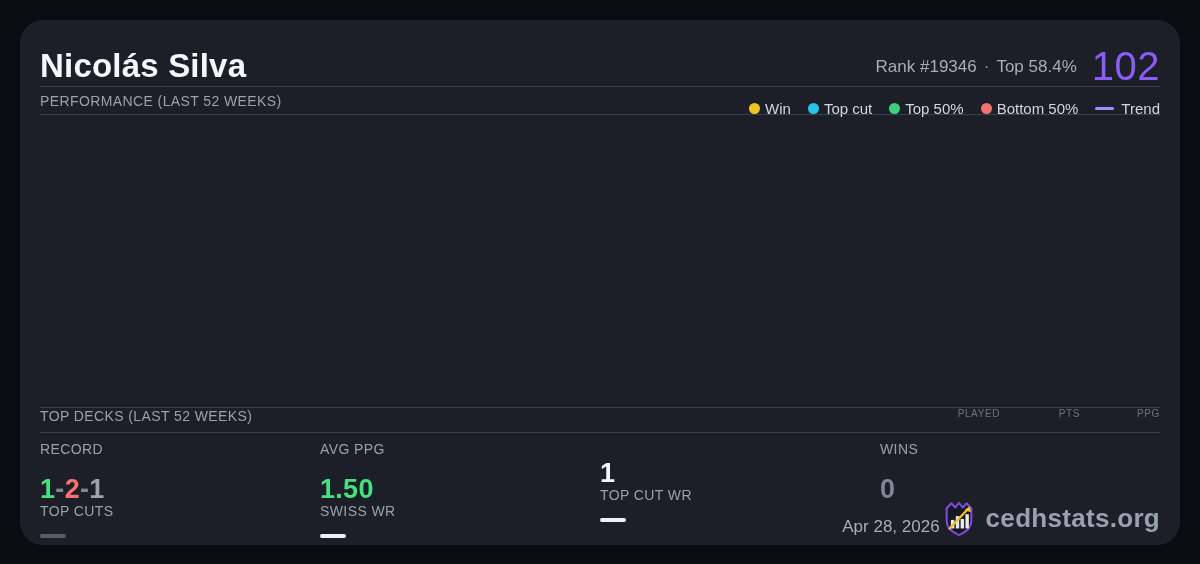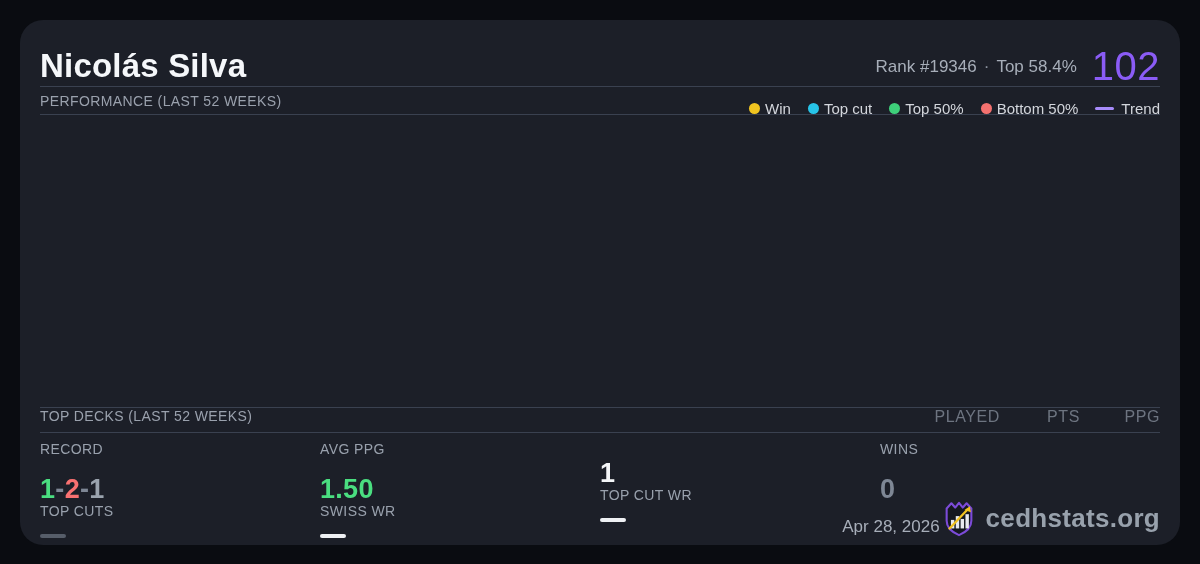--- a/index.html
+++ b/index.html
@@ -40,21 +40,21 @@
   .legend-item { display:flex; align-items:center; gap:5px; cursor:default; }
   .dot { width:11px; height:11px; border-radius:50%; }
   .dot-win { background:#f0c420; }
   .dot-topcut { background:#27c4e8; }
   .dot-top50 { background:#3ecf7a; }
   .dot-bottom50 { background:#f4716f; }
   .trend-line { width:19px; height:3px; border-radius:2px; background:#a78bfa; margin-right:2px; }
   .chart-area { height:292px; }
   .decks-row { height:24px; display:flex; justify-content:space-between; }
   .deck-cols { display:flex; }
-  .deck-col { width:80px; text-align:right; font-size:16px; color:#6d7480; letter-spacing:0.6px; }
+  .deck-col { width:80px; text-align:right; font-size:10px; color:#6d7480; letter-spacing:0.6px; }
   .stats-grid {
     display:grid; grid-template-columns:280px 280px 280px 1fr;
     padding-top:8px;
   }
   .stat-label { font-size:14px; color:#99a1ad; letter-spacing:0.4px; }
   .stat-value { font-size:27px; font-weight:800; margin-top:19px; line-height:1; letter-spacing:0.3px; }
   .stat-sub-label { }
   .dash { width:26px; height:4px; border-radius:2px; margin-top:15px; }
   .dash-muted { background:#565d69; }
   .dash-white { background:#eef0f3; }

